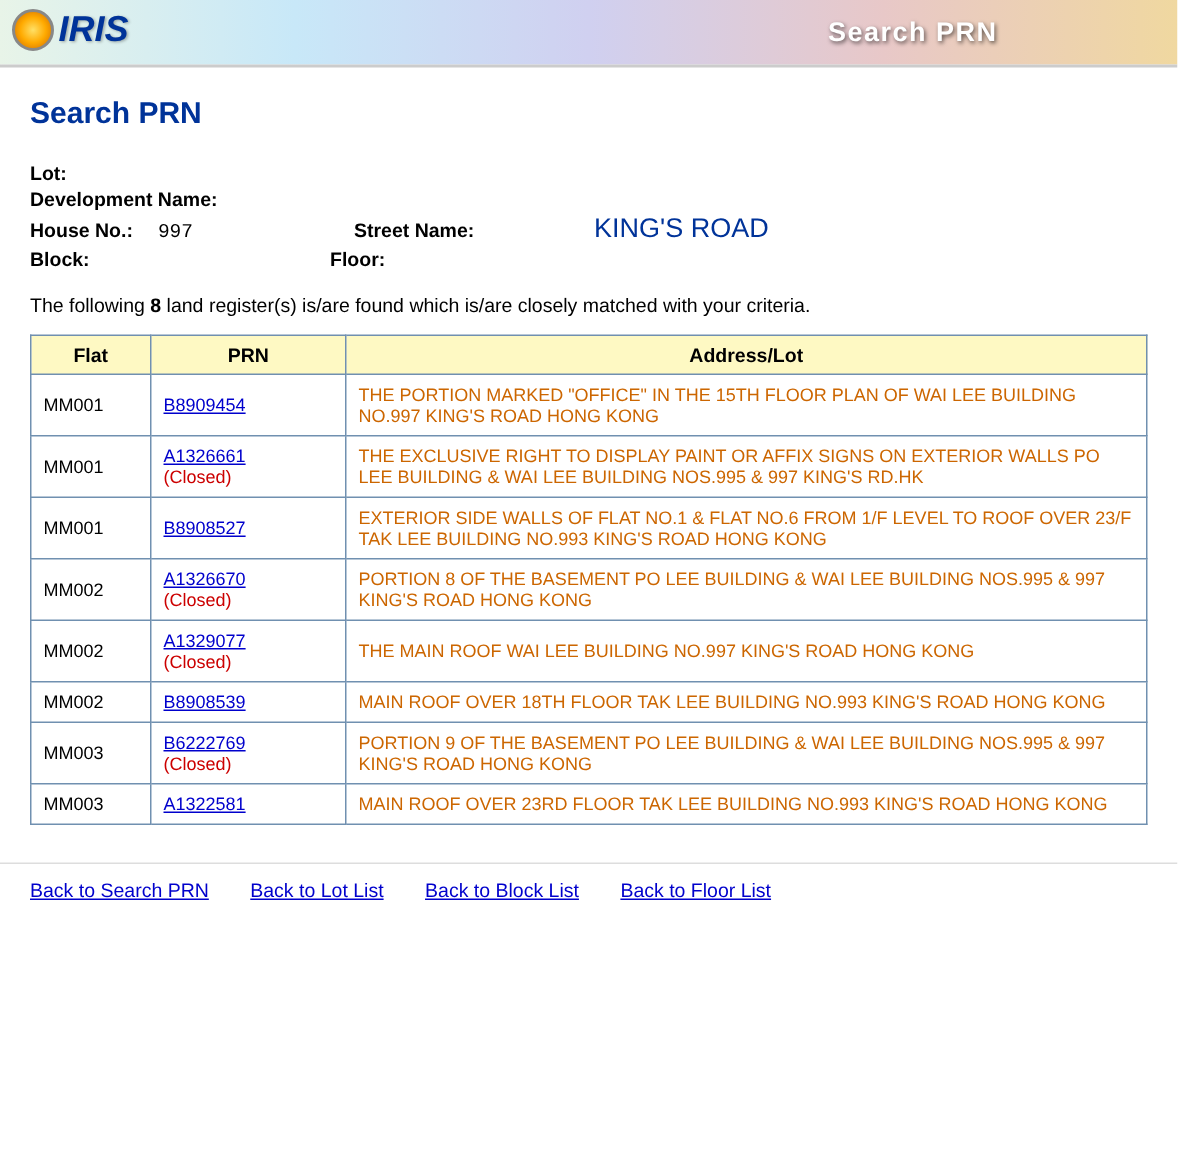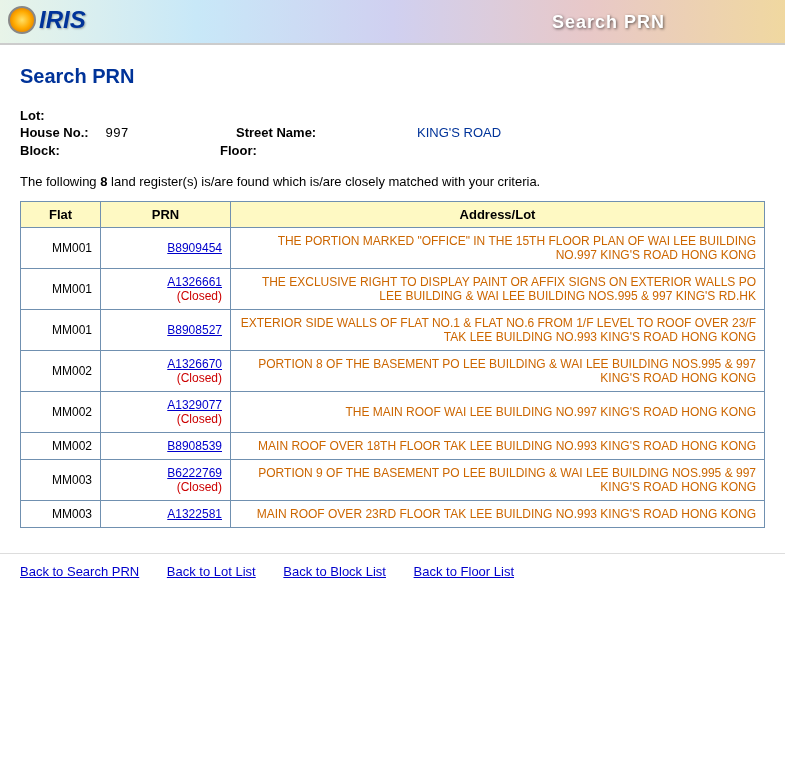--- a/index.html
+++ b/index.html
@@ -69,24 +69,23 @@
       padding-right: 5px;
       white-space: nowrap;
     }
     .info-value {
       font-size: 13px;
       color: #000;
       padding-right: 30px;
       font-family: Liberation Mono, monospace;
     }
     .info-value-link {
-      font-size: 13px;
+      font-size: 18px;
       color: #003399;
       text-decoration: none;
-      margin-left: 21px;
     }
 
     .summary-text {
       font-size: 13px;
       color: #000;
       margin-bottom: 12px;
     }
     .summary-text strong { font-weight: bold; }
 
     
@@ -100,21 +99,21 @@
       border: 1px solid #7090b0;
       padding: 5px 8px;
       text-align: center;
       font-weight: bold;
       font-size: 13px;
       color: #000;
     }
     .results-table td {
       border: 1px solid #7090b0;
       padding: 6px 8px;
-      text-align: right;
+      text-align: left;
       font-size: 12px;
       vertical-align: middle;
     }
     .flat-cell {
       font-size: 13px;
       color: #000;
     }
     .prn-link {
       color: #0000cc;
       text-decoration: underline;
@@ -160,20 +159,23 @@
   </div>
   <span class="header-search-text">Search PRN</span>
 </div>
 
 <div class="main-content">
   <div class="page-title">Search PRN</div>
 
   <div class="info-section">
     <div style="margin-bottom:2px;">
       <span class="info-label">Lot:</span>
+    </div>
+    <div style="margin-bottom:2px;">
+      <span class="info-label">Development Name:</span>
     </div>
     <div style="display:flex; margin-bottom:2px; align-items:baseline;">
       <div style="min-width:160px;">
         <span class="info-label">House No.:</span>
         <span style="margin-left:8px;" class="info-value">997</span>
       </div>
       <div style="min-width:160px; margin-left:56px;">
         <span class="info-label">Street Name:</span>
       </div>
       <div>

